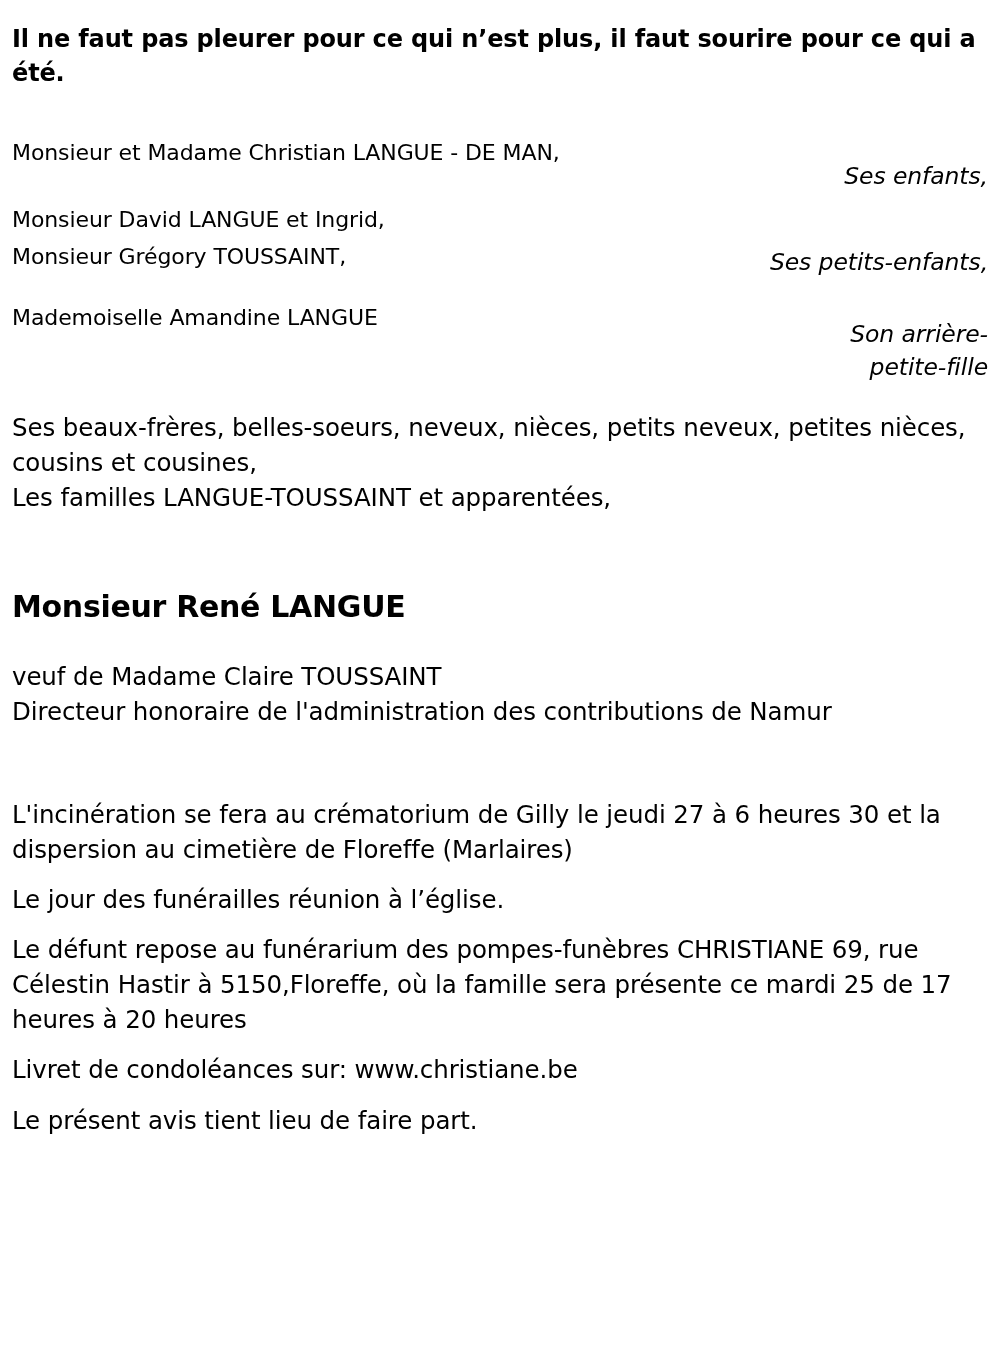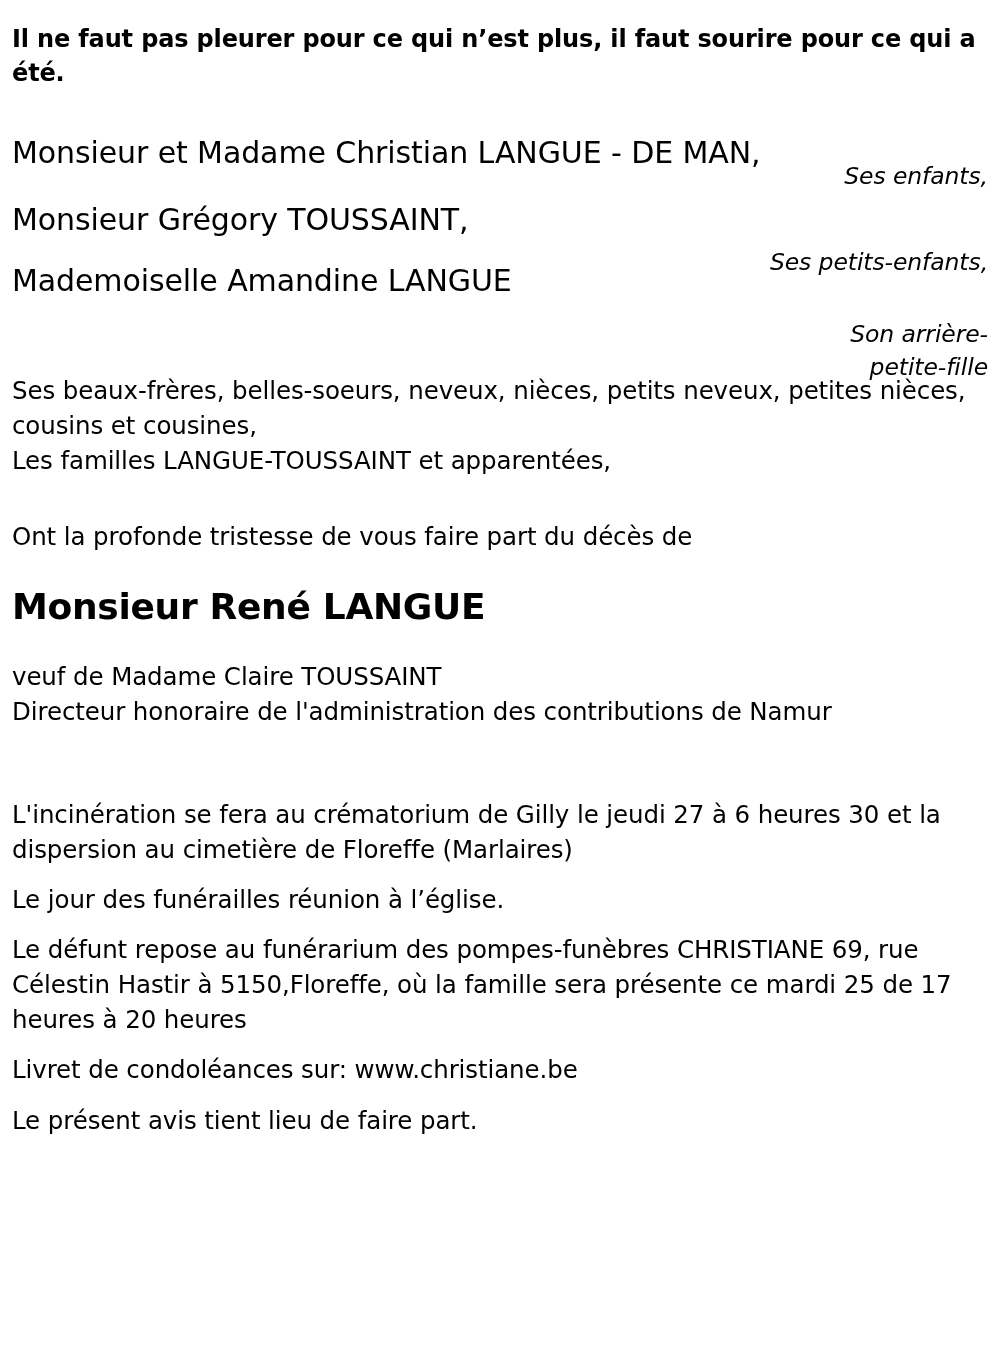--- a/index.html
+++ b/index.html
@@ -48,21 +48,21 @@
 
   
   .family-block {
     position: relative;
     margin-top: 44px;
   }
   .family-rows {
     position: relative;
   }
   .fam-line {
-    font-size: 30px;
+    font-size: 22px;
     line-height: 37px;
     letter-spacing: -0.1px;
   }
   .role-label {
     position: absolute;
     right: 0;
     text-align: right;
     font-style: italic;
     font-size: 23.5px;
     line-height: 33px;
@@ -74,21 +74,21 @@
   .role-arriere    { top: 184px; width: 300px; }
 
   .gap-14 { height: 14px; }
   .gap-24 { height: 24px; }
   .gap-30 { height: 30px; }
   .gap-34 { height: 34px; }
   .gap-40 { height: 40px; }
 
   
   .deceased-name {
-    font-size: 36px;
+    font-size: 30px;
     font-weight: bold;
     line-height: 44px;
     letter-spacing: -0.3px;
     margin-top: 30px;
     margin-bottom: 6px;
   }
 
   .tight { line-height: 35px; }
 </style>
 </head>
@@ -98,20 +98,21 @@
 
   <div class="epigraph">Il ne faut pas pleurer pour ce qui n’est plus, il faut sourire pour ce qui a été.</div>
 
   <div class="family-block">
     <div class="family-rows">
 
       <div class="fam-line">Monsieur et Madame Christian LANGUE - DE MAN,</div>
 
       <div class="gap-30"></div>
 
+      <div class="fam-line">Monsieur David LANGUE et Ingrid,</div>
 
       <div class="fam-line">Monsieur Grégory TOUSSAINT,</div>
 
       <div class="gap-24"></div>
 
       <div class="fam-line">Mademoiselle Amandine LANGUE</div>
 
       <div class="role-label role-enfants">Ses enfants,</div>
 
       <div class="role-label role-petits">Ses petits-enfants,</div>
@@ -123,21 +124,20 @@
   </div>
 
   <div class="gap-40"></div>
   <div class="gap-34"></div>
 
   <div class="para tight">Ses beaux-frères, belles-soeurs, neveux, nièces, petits neveux, petites nièces, cousins et cousines,
 Les familles LANGUE-TOUSSAINT et apparentées,</div>
 
   <div class="gap-40"></div>
 
-  <div class="para">Ont la profonde tristesse de vous faire part du décès de</div>
 
   <div class="deceased-name">Monsieur René LANGUE</div>
 
   <div class="gap-24"></div>
 
   <div class="para tight">veuf de Madame Claire TOUSSAINT
 Directeur honoraire de l'administration des contributions de Namur</div>
 
   <div class="gap-40"></div>
 

